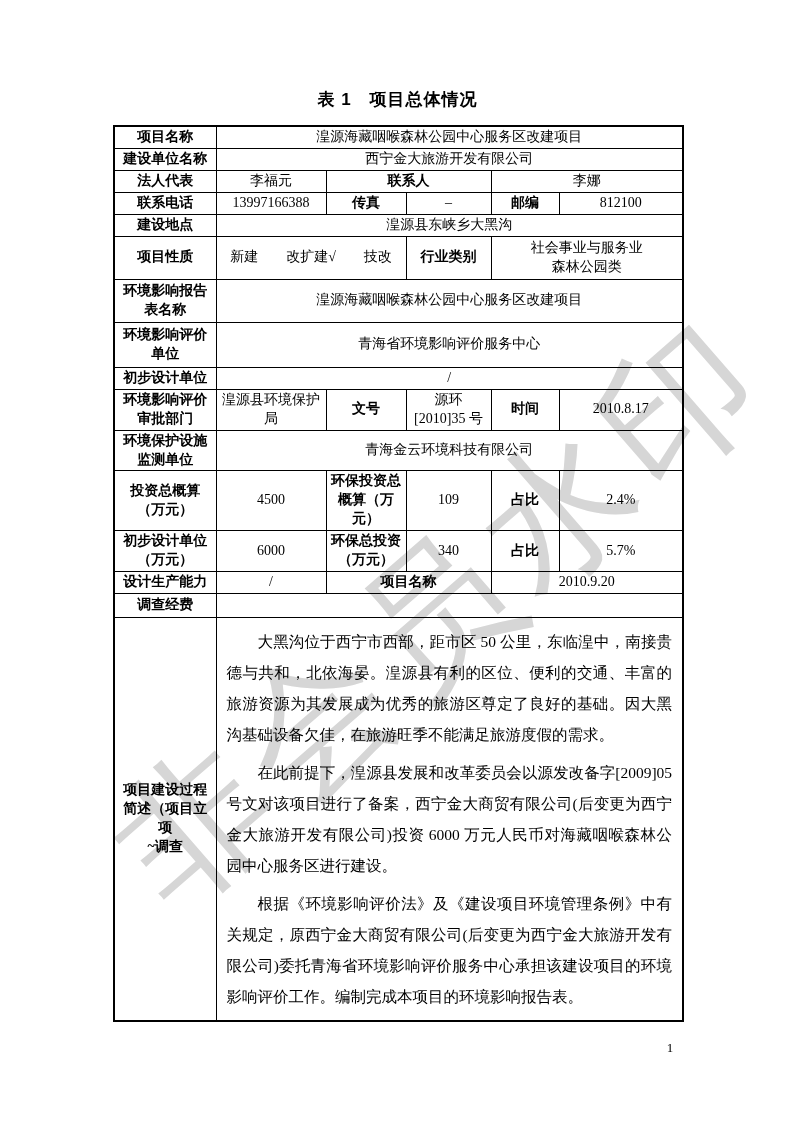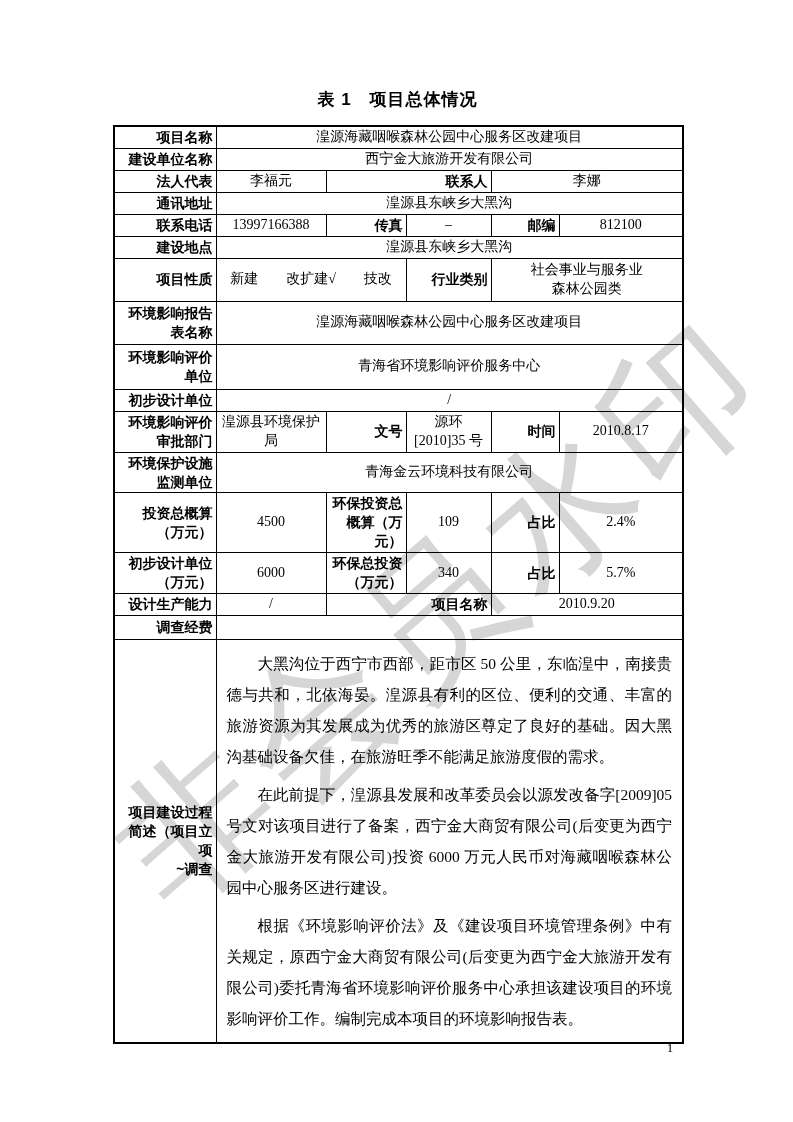--- a/index.html
+++ b/index.html
@@ -58,24 +58,24 @@
     border: 2px solid #000;
     background: transparent;
   }
   table.main td {
     border: 1px solid #000;
     padding: 1px 3px;
     vertical-align: middle;
     overflow: hidden;
   }
   td.lbl {
-    font-family: Liberation Sans, sans-serif;
+    font-family: Liberation Serif, serif;
     font-weight: 700;
     font-size: 14px;
-    text-align: right;
+    text-align: center;
     white-space: pre-line;
     line-height: 1.35;
   }
   td.val {
     font-size: 14px;
     text-align: center;
     white-space: pre-line;
     line-height: 1.35;
     margin-top: 10px;
   }
@@ -131,24 +131,20 @@
         <td class="val" colspan="5">西宁金大旅游开发有限公司</td>
       </tr>
 
       <tr style="height:22px">
         <td class="lbl">法人代表</td>
         <td class="val">李福元</td>
         <td class="lbl" colspan="2">联系人</td>
         <td class="val" colspan="2">李娜</td>
       </tr>
 
-      <tr style="height:22px">
-        <td class="lbl">通讯地址</td>
-        <td class="val" colspan="5">湟源县东峡乡大黑沟</td>
-      </tr>
 
       <tr style="height:22px">
         <td class="lbl">联系电话</td>
         <td class="val">13997166388</td>
         <td class="lbl">传真</td>
         <td class="val">–</td>
         <td class="lbl">邮编</td>
         <td class="val">812100</td>
       </tr>
 

